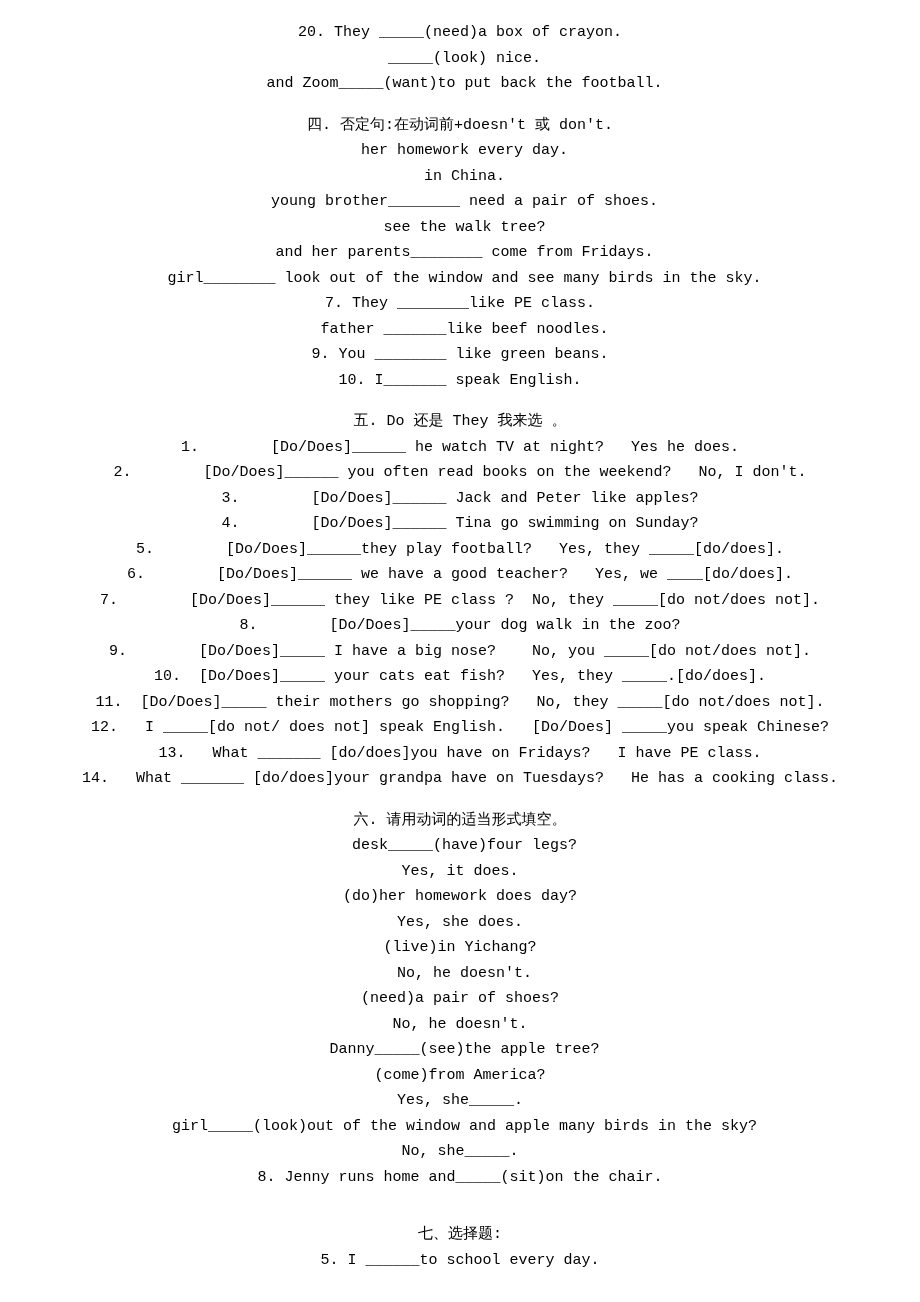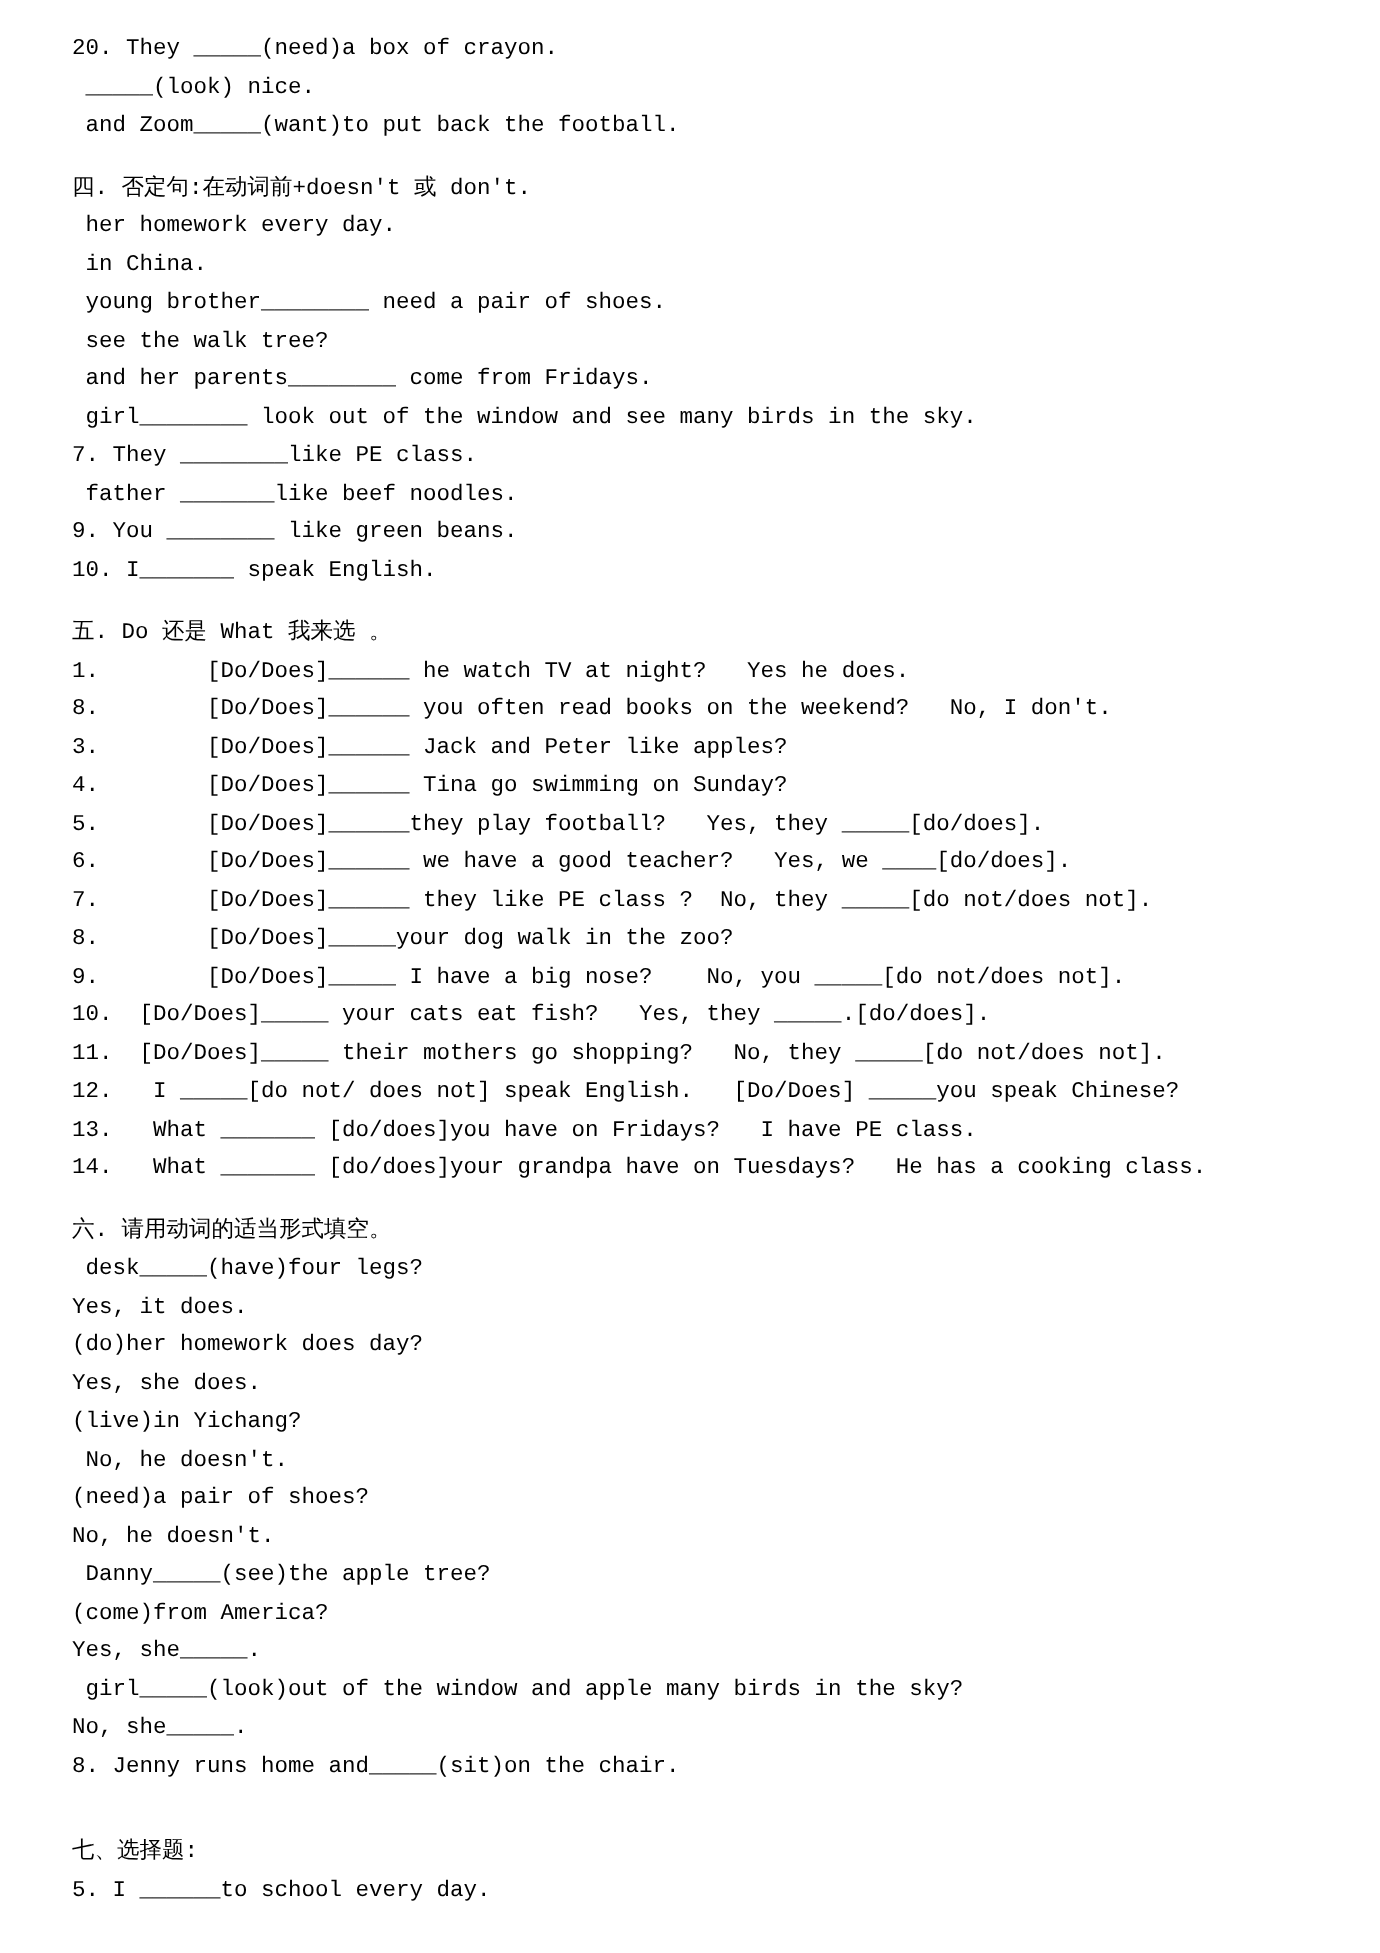--- a/index.html
+++ b/index.html
@@ -11,20 +11,21 @@
     width: 920px;
     font-family: "SimSun", "宋体", "Courier New", monospace;
     font-size: 15px;
     color: #000;
     line-height: 1.7;
     padding: 20px 48px 40px 48px;
     box-sizing: border-box;
   }
   .line {
     white-space: pre;
+    text-align: center;
   }
   .section-gap {
     height: 16px;
   }
 </style>
 </head>
 <body>
 
 <div class="line">20. They _____(need)a box of crayon.</div>
 <div class="line"> _____(look) nice.</div>
@@ -39,23 +40,23 @@
 <div class="line"> see the walk tree?</div>
 <div class="line"> and her parents________ come from Fridays.</div>
 <div class="line"> girl________ look out of the window and see many birds in the sky.</div>
 <div class="line">7. They ________like PE class.</div>
 <div class="line"> father _______like beef noodles.</div>
 <div class="line">9. You ________ like green beans.</div>
 <div class="line">10. I_______ speak English.</div>
 
 <div class="section-gap"></div>
 
-<div class="line">五. Do 还是 What 我来选 。</div>
+<div class="line">五. Do 还是 They 我来选 。</div>
 <div class="line">1.        [Do/Does]______ he watch TV at night?   Yes he does.</div>
-<div class="line">8.        [Do/Does]______ you often read books on the weekend?   No, I don't.</div>
+<div class="line">2.        [Do/Does]______ you often read books on the weekend?   No, I don't.</div>
 <div class="line">3.        [Do/Does]______ Jack and Peter like apples?</div>
 <div class="line">4.        [Do/Does]______ Tina go swimming on Sunday?</div>
 <div class="line">5.        [Do/Does]______they play football?   Yes, they _____[do/does].</div>
 <div class="line">6.        [Do/Does]______ we have a good teacher?   Yes, we ____[do/does].</div>
 <div class="line">7.        [Do/Does]______ they like PE class ?  No, they _____[do not/does not].</div>
 <div class="line">8.        [Do/Does]_____your dog walk in the zoo?</div>
 <div class="line">9.        [Do/Does]_____ I have a big nose?    No, you _____[do not/does not].</div>
 <div class="line">10.  [Do/Does]_____ your cats eat fish?   Yes, they _____.[do/does].</div>
 <div class="line">11.  [Do/Does]_____ their mothers go shopping?   No, they _____[do not/does not].</div>
 <div class="line">12.   I _____[do not/ does not] speak English.   [Do/Does] _____you speak Chinese?</div>

